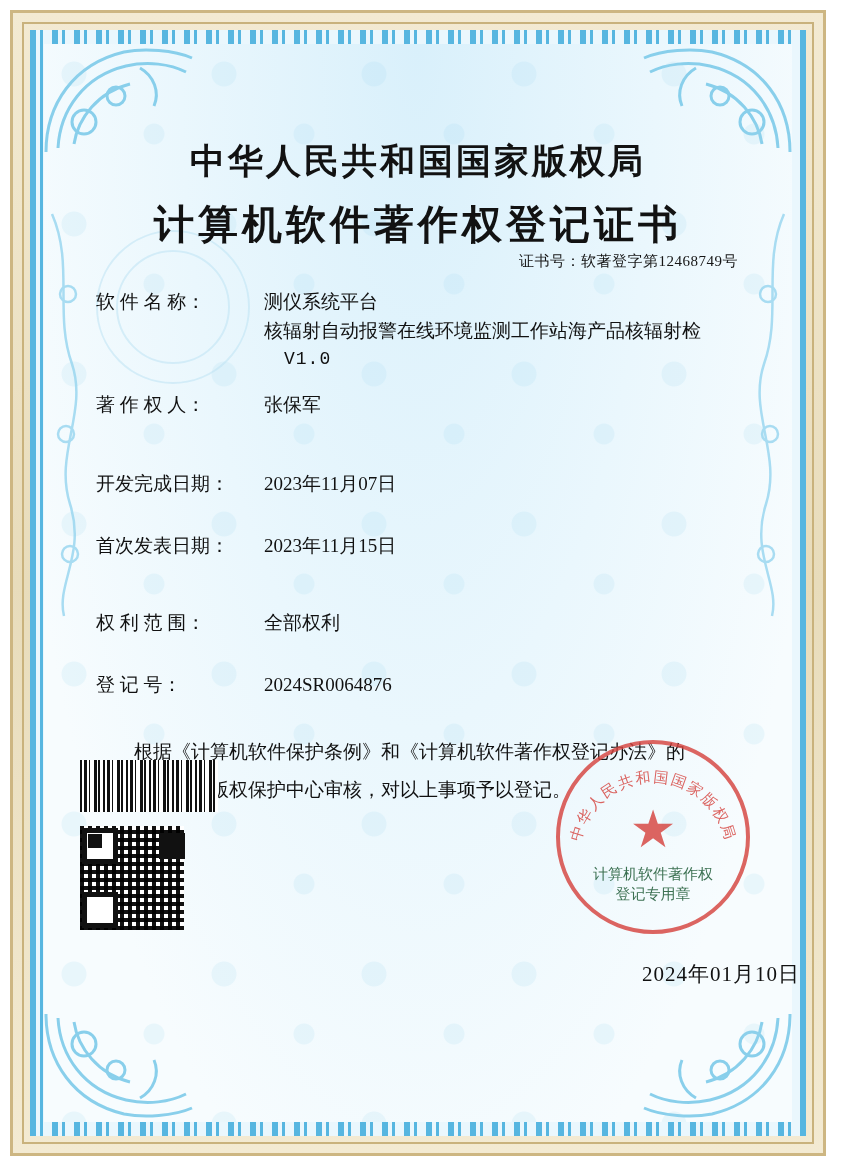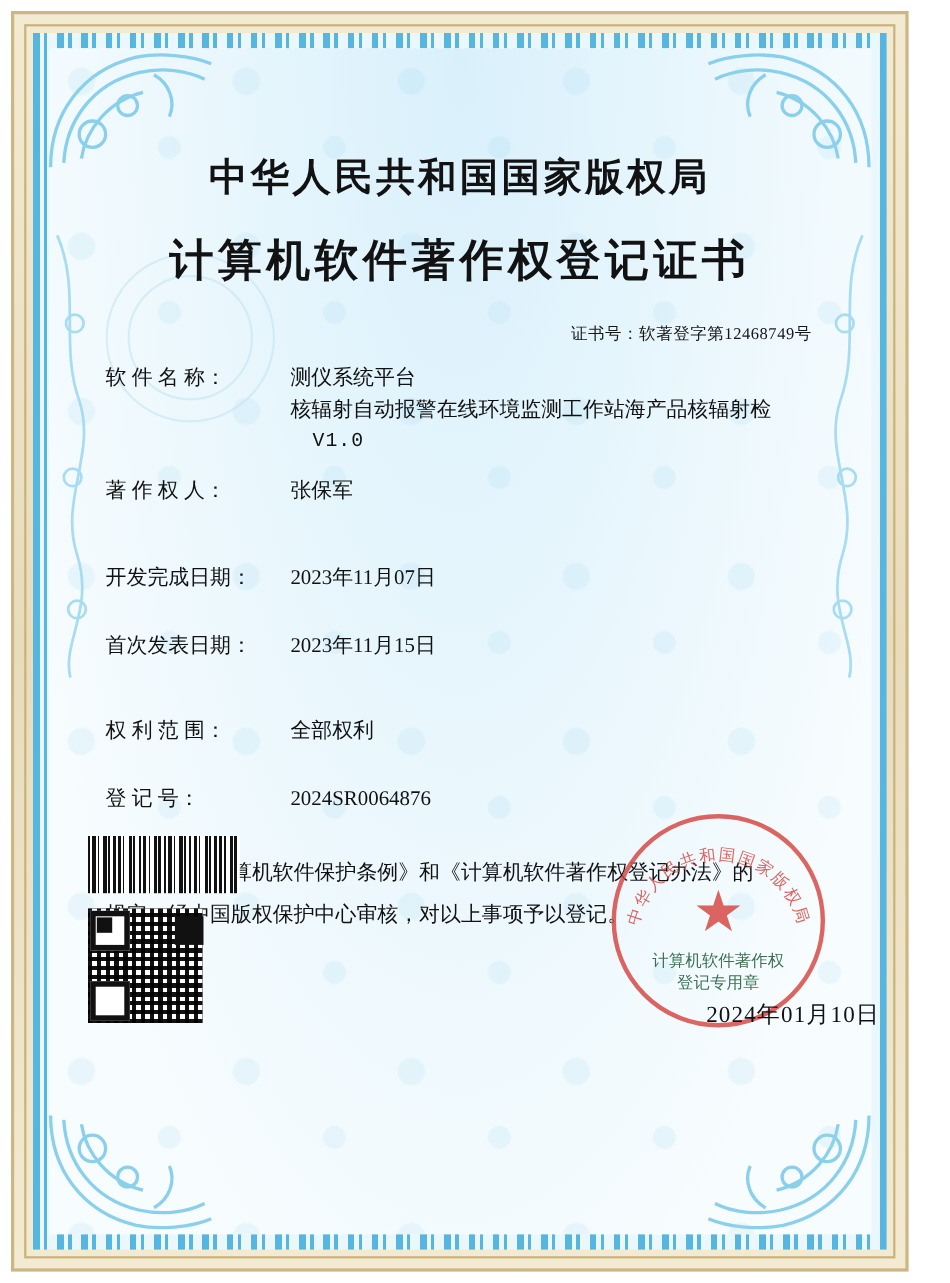--- a/index.html
+++ b/index.html
@@ -135,29 +135,28 @@
     color: #121212;
     font-family: "Liberation Serif", serif;
     margin-top: 50px;
   }
   .title-sub {
     text-align: center;
     font-size: 40px;
     font-weight: bold;
     letter-spacing: 4px;
     color: #121212;
-    margin-top: 24px;
+    margin-top: 12px;
     font-family: "Liberation Serif", serif;
   }
 
   .cert-no {
     text-align: right;
     font-size: 15px;
     color: #151515;
-    margin-top: 30px;
     padding-right: 2px;
     letter-spacing: 0.5px;
   }
 
   .fields {
     margin-top: 16px;
   }
   .field-row {
     display: flex;
     align-items: flex-start;
@@ -274,21 +273,21 @@
     width: 100%;
     text-align: center;
     font-size: 15px;
     line-height: 1.35;
     color: #14532d;
   }
 
   .issue-date {
     position: absolute;
     right: 36px;
-    top: 908px;
+    top: 960px;
     font-size: 21px;
     color: #111;
     letter-spacing: 1px;
   }
 </style>
 </head>
 <body>
 
 <div class="certificate">
 

